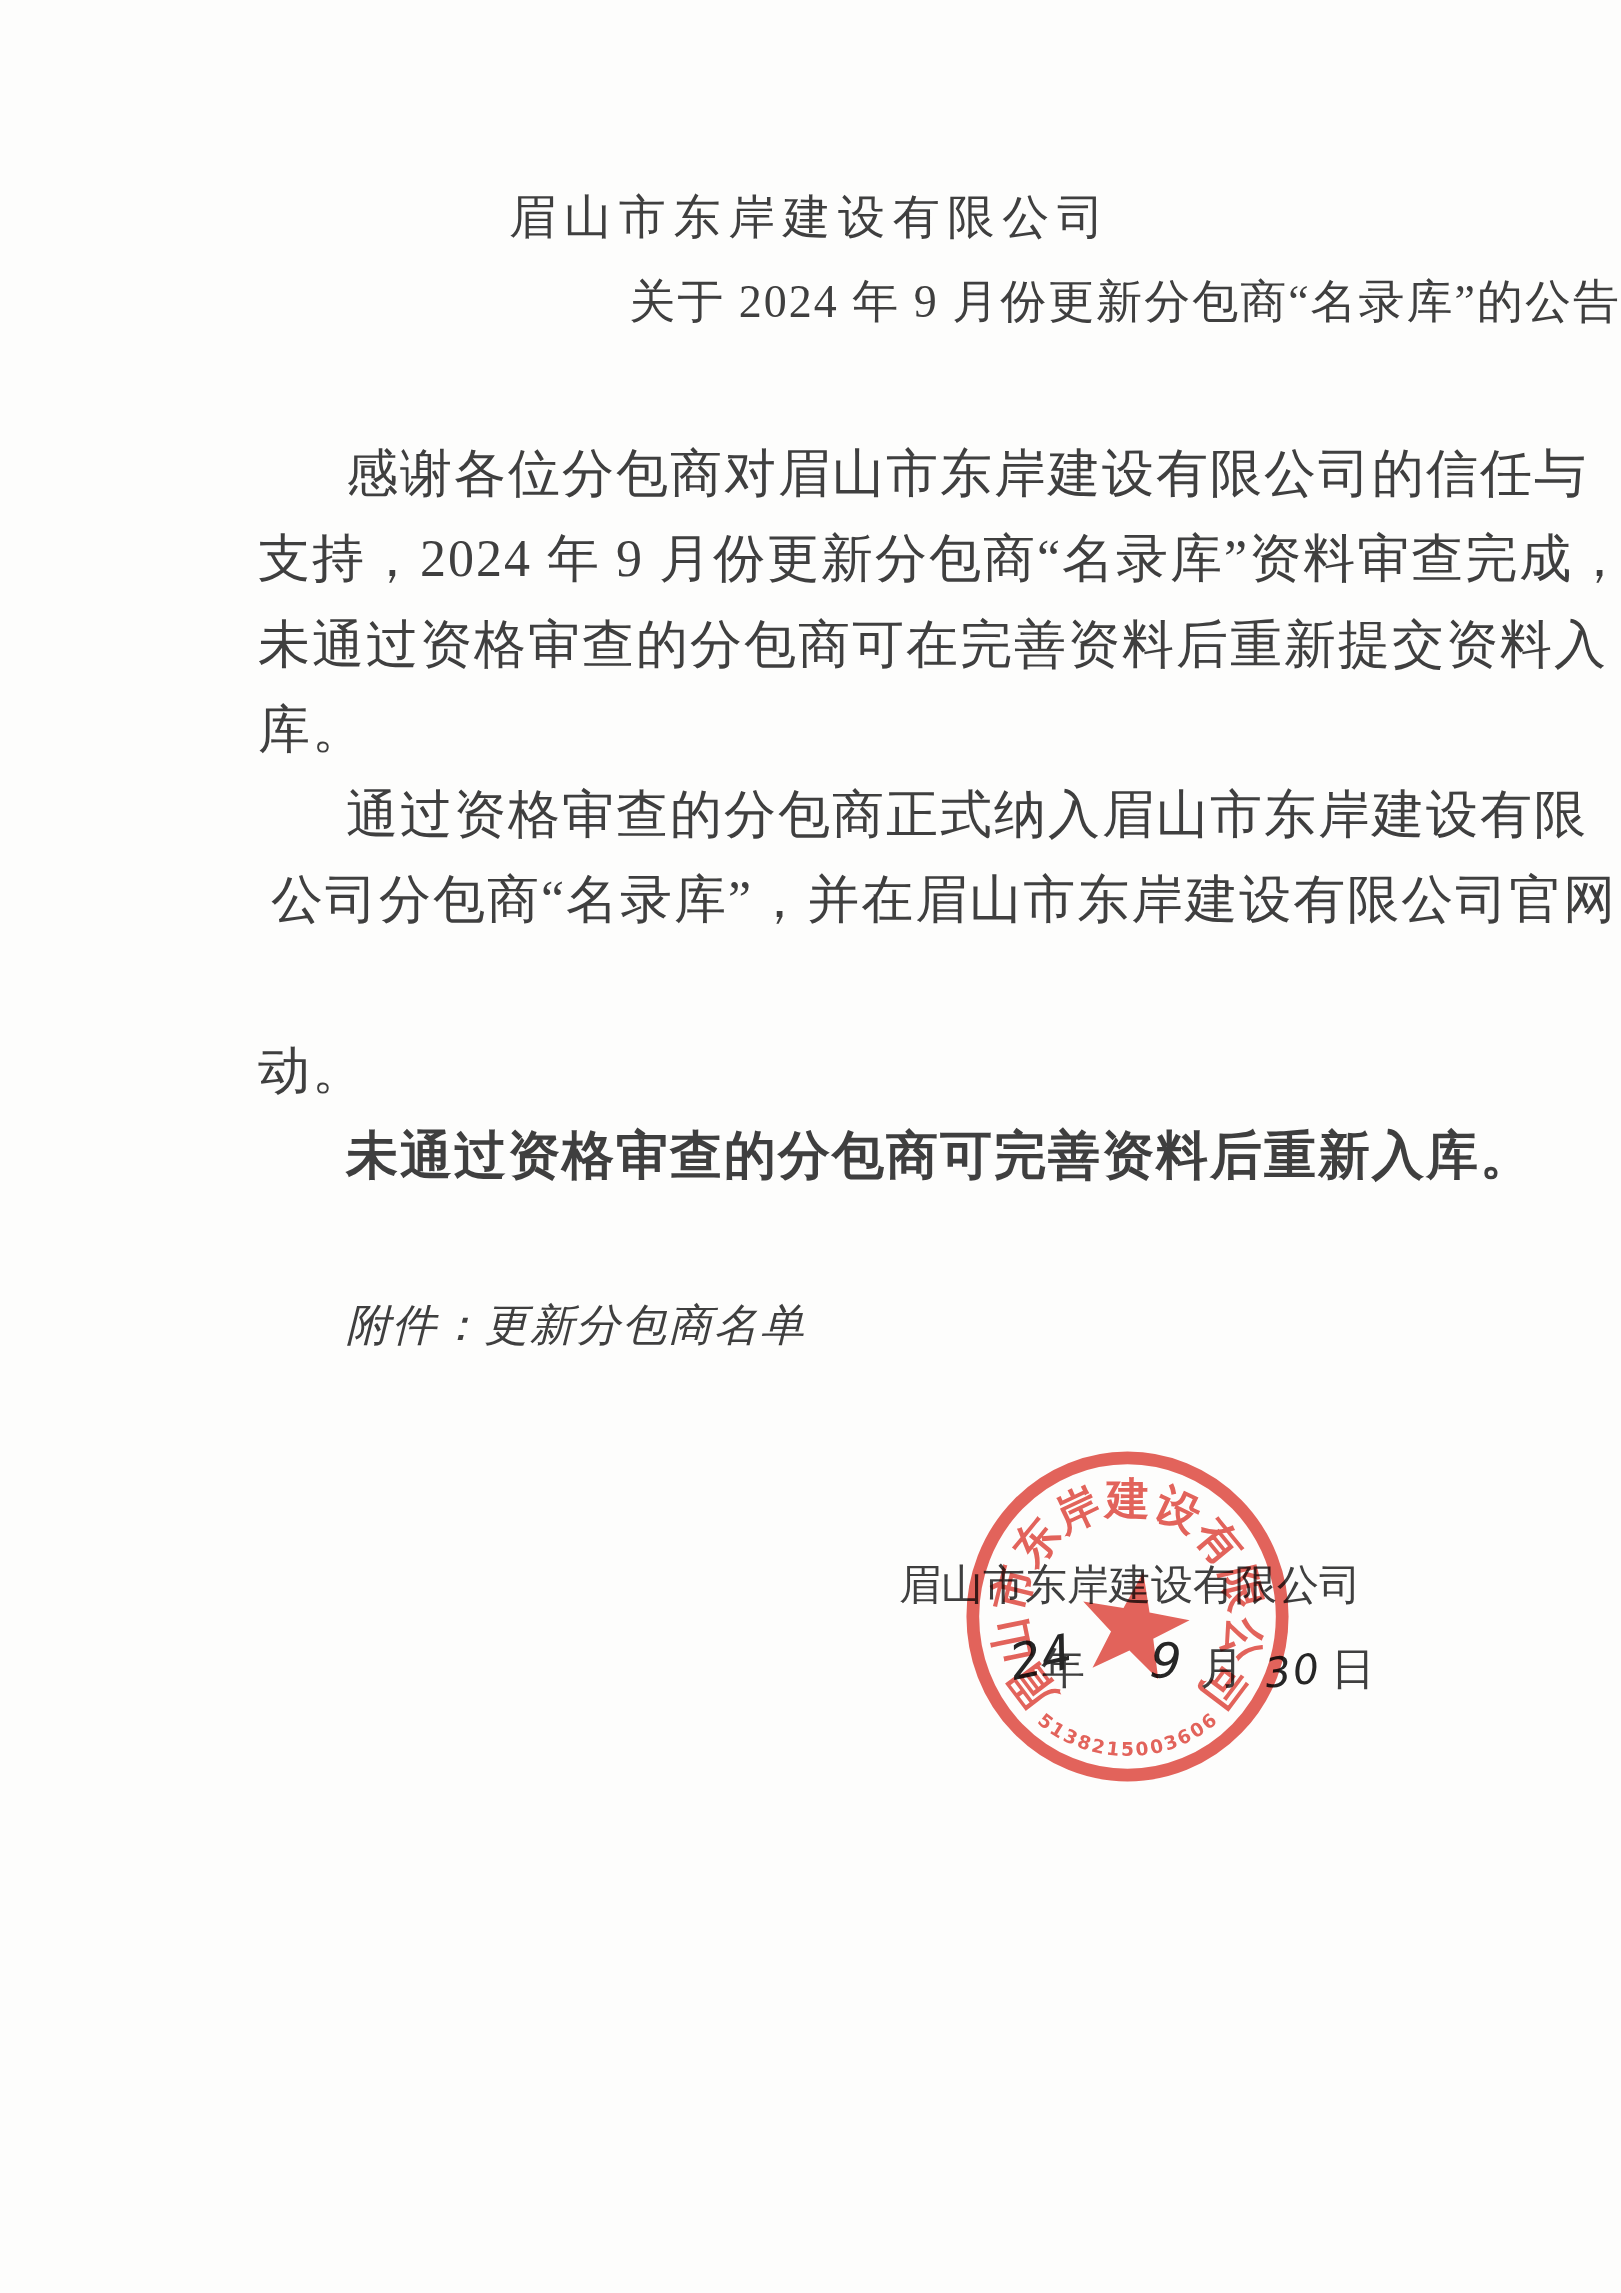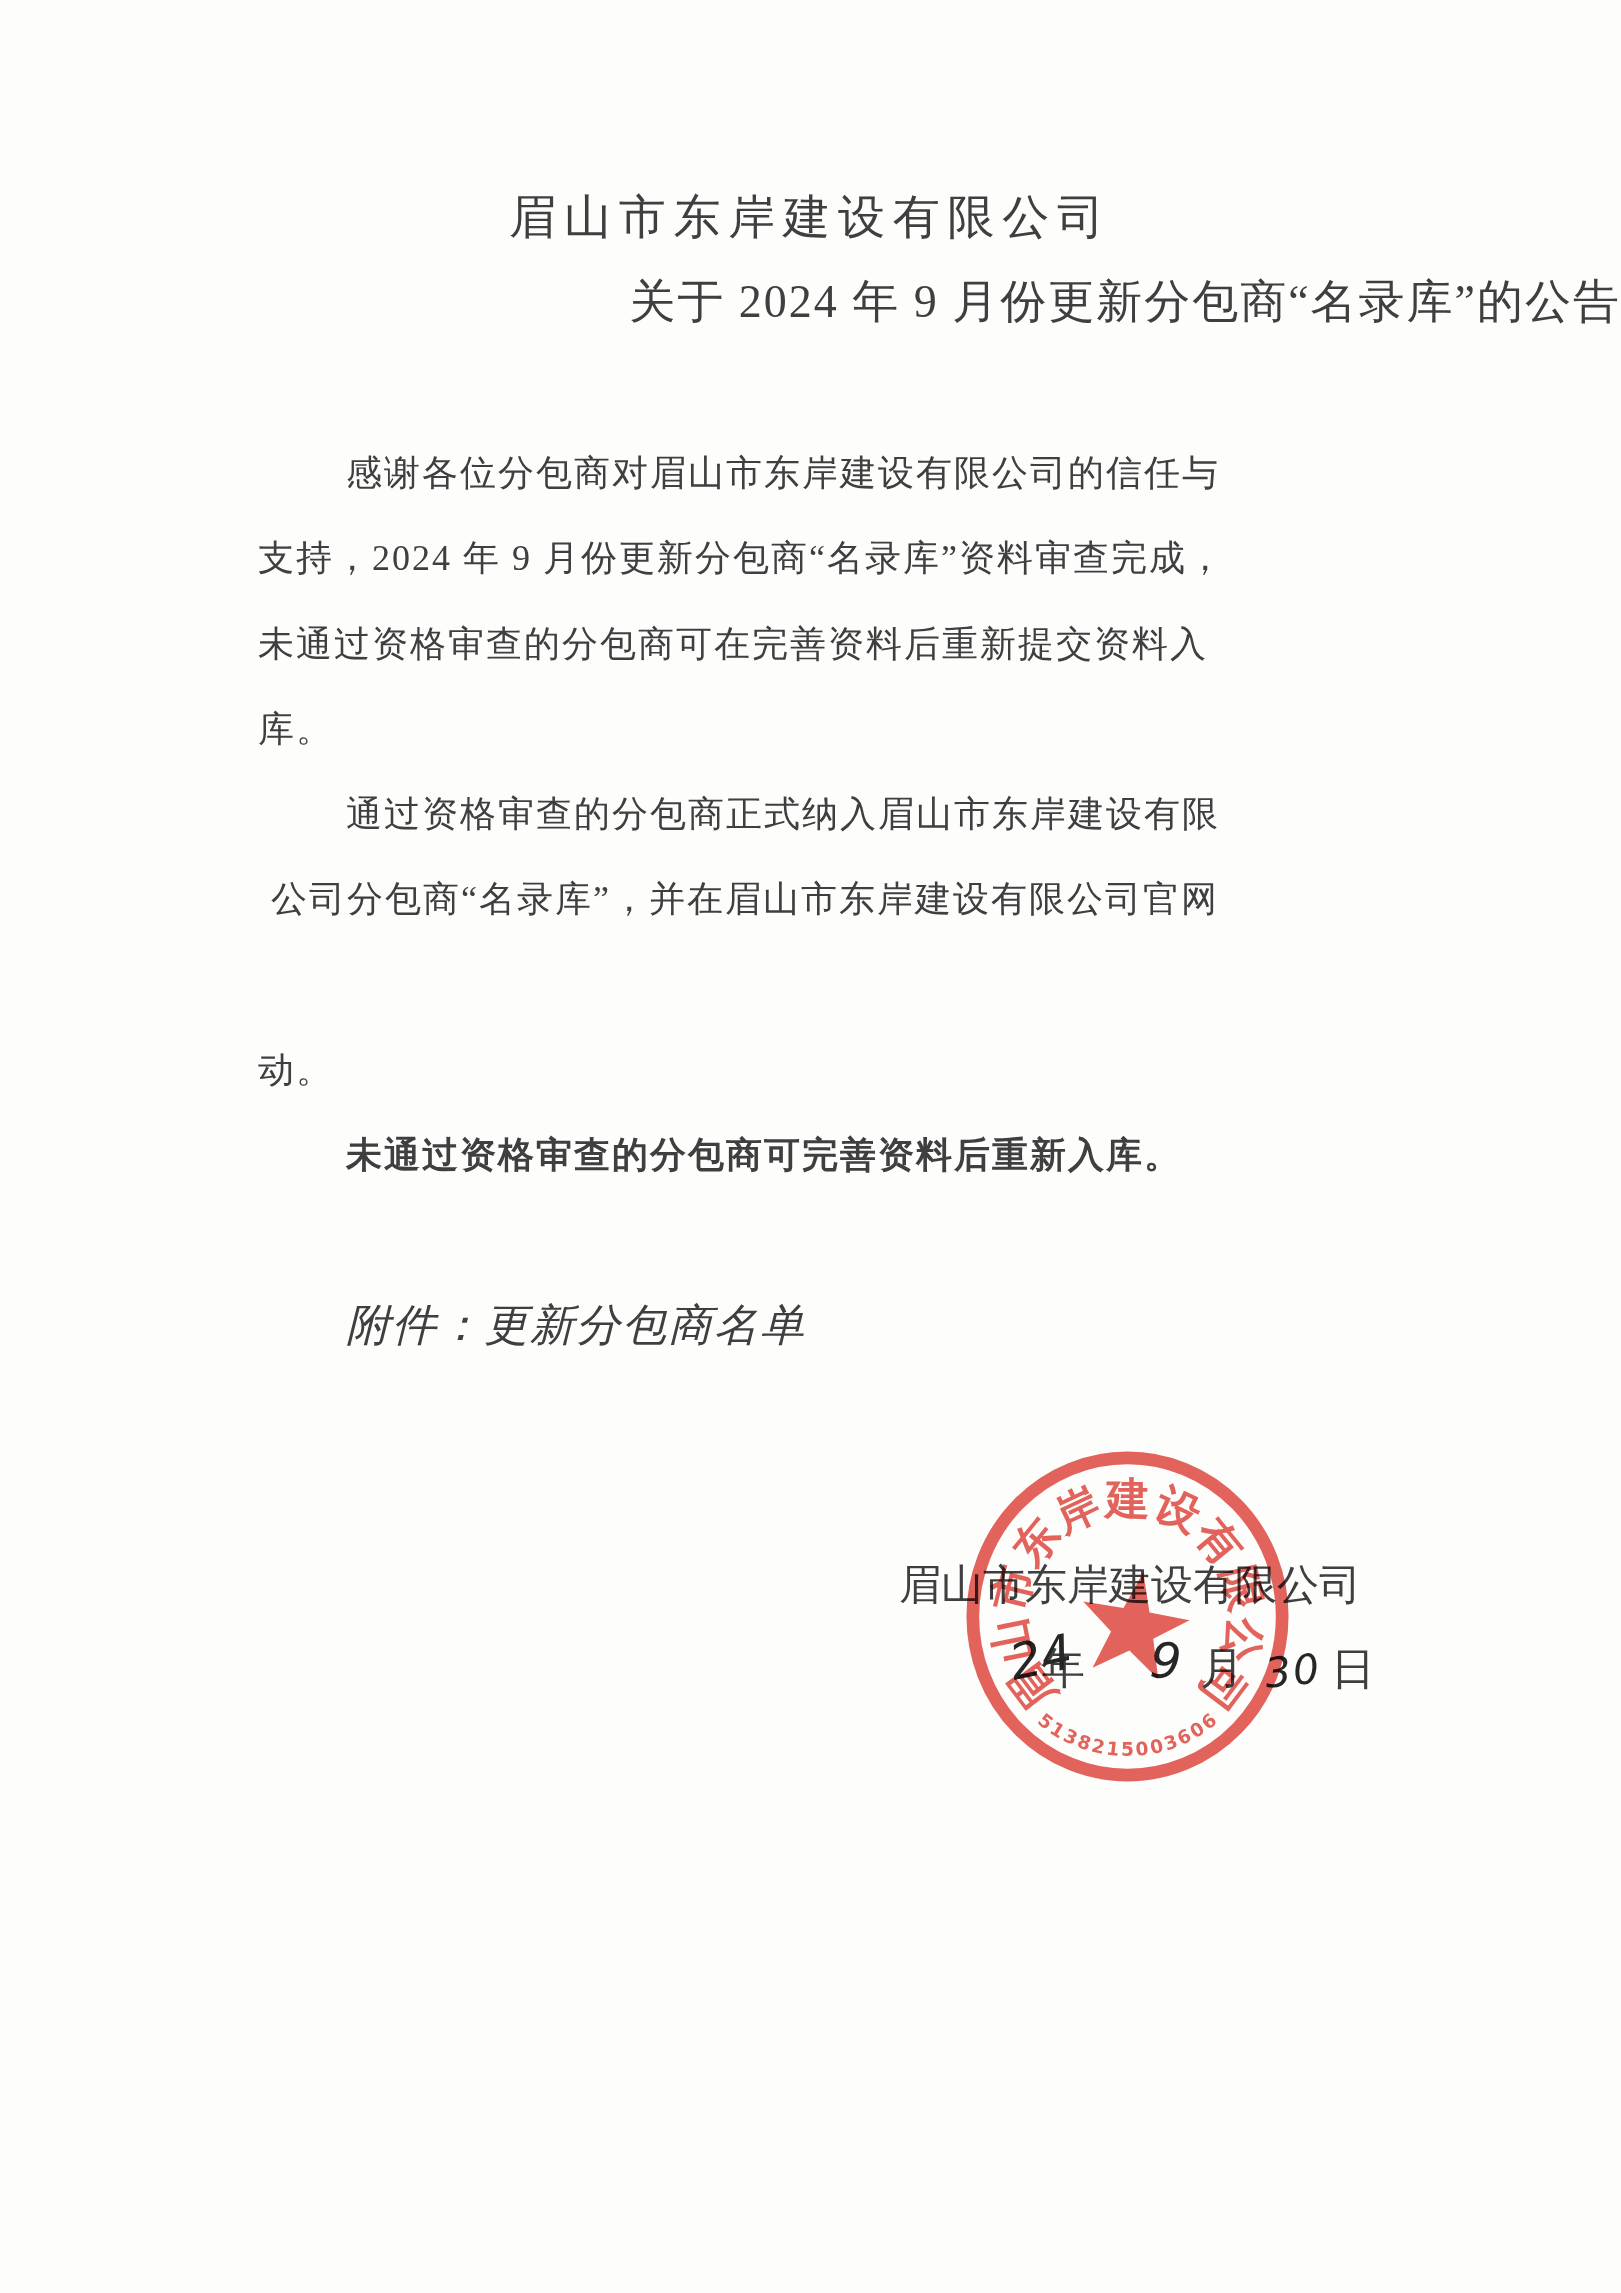--- a/index.html
+++ b/index.html
@@ -27,21 +27,21 @@
     left: 0; right: 0;
     top: 271px;
     text-align: right;
     font-size: 46px;
     letter-spacing: 2px;
     white-space: nowrap;
   }
   .body-line {
     position: absolute;
     left: 258px;
-    font-size: 36px;
+    font-size: 52px;
     letter-spacing: 2px;
     white-space: nowrap;
     line-height: 55px;
   }
   .indent { padding-left: 88px; }
   .l1 { top: 446px; }
   .l2 { top: 531px; }
   .l3 { top: 617px; }
   .l4 { top: 702px; }
   .l5 { top: 787px; }

